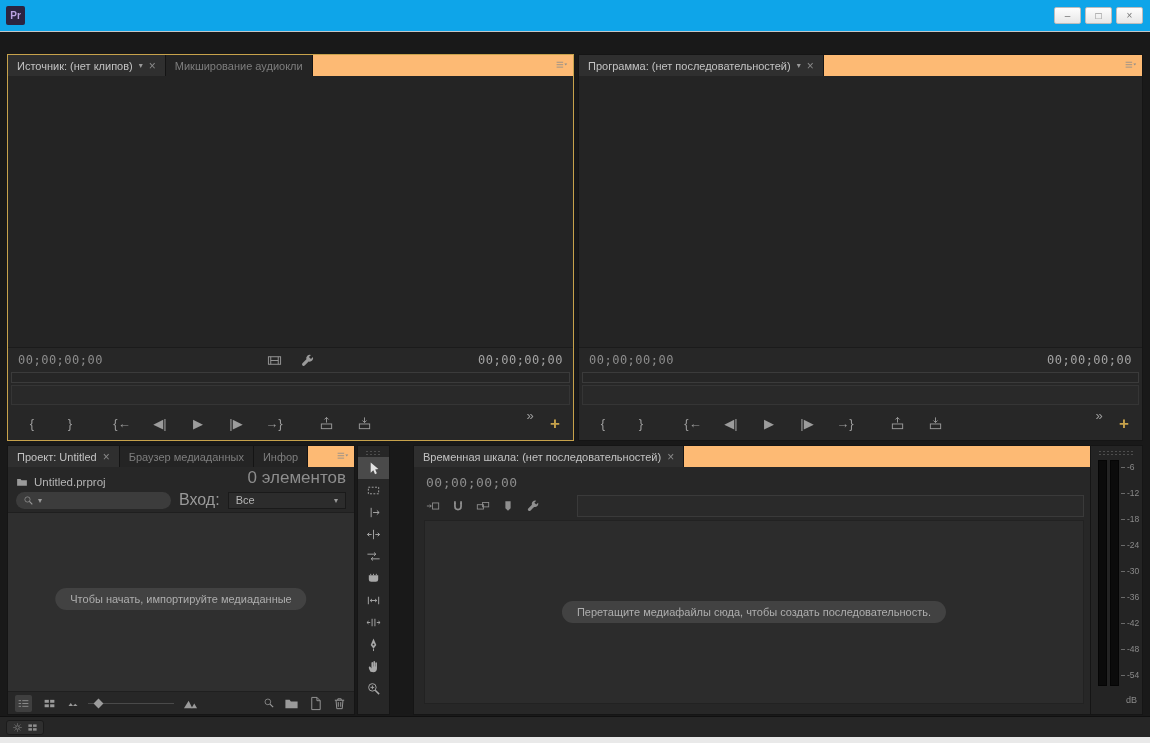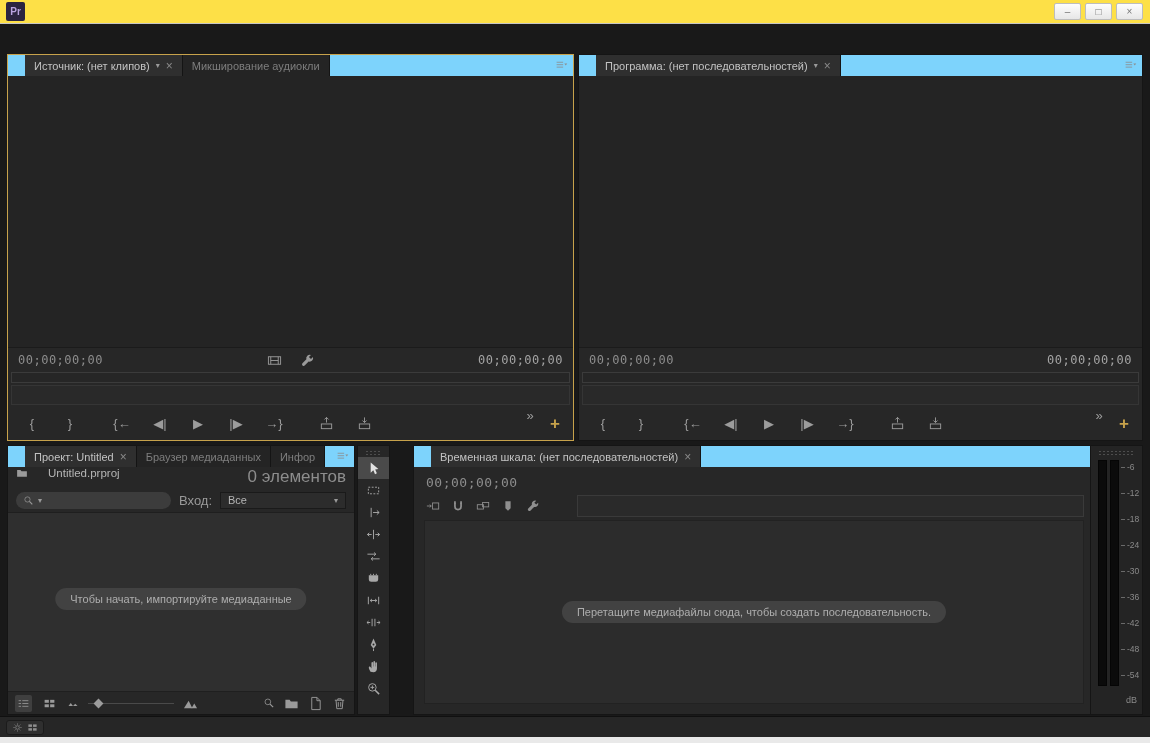--- a/index.html
+++ b/index.html
@@ -1,41 +1,41 @@
 <!DOCTYPE html>
 <html><head>
 <meta charset="utf-8">
 <style>
   * { box-sizing: border-box; margin:0; padding:0; }
   body { margin:0; background:#000; font-family:"Liberation Sans",sans-serif; }
   .window { position:relative; width:1150px; height:743px; background:#191919; overflow:hidden; user-select:none; }
 
   
-  .titlebar { position:absolute; top:0; left:0; right:0; height:24px; background:#fde047; border-bottom:1px solid #c6c6c6; display:flex; align-items:center; }
+  .titlebar { position:absolute; top:0; left:0; right:0; height:32px; background:#0ea5e9; border-bottom:1px solid #c6c6c6; display:flex; align-items:center; }
   .app-icon { width:19px; height:19px; margin:0 7px 0 6px; background:#2b2440; color:#b9a2e0; font-weight:bold; font-size:10px; line-height:19px; text-align:center; border-radius:2px; flex:none; }
   .win-title { font-size:12px; color:#151515; white-space:nowrap; }
   .win-controls { margin-left:auto; display:flex; gap:4px; margin-right:7px; }
   .win-btn { width:27px; height:17px; border:1px solid #bdbdbd; background:linear-gradient(#fdfdfd,#e7e7e7); color:#777; font-size:10px; line-height:15px; text-align:center; border-radius:2px; }
 
   
   .menubar { position:absolute; top:28px; left:0; right:0; height:23px; background:#323232; display:flex; align-items:center; padding-left:4px; border-bottom:1px solid #141414; }
   .menu-item { padding:0 9px; font-size:12px; color:#d4d4d4; line-height:23px; }
 
   
   .workspace { position:absolute; top:51px; left:0; width:1150px; height:665px; background:#191919; }
   .panel { position:absolute; background:#272727; display:flex; flex-direction:column; border:1px solid #151515; }
   .p-source   { left:7px;   top:3px;   width:567px; height:387px; border:1px solid #c7a24b; }
   .p-program  { left:578px; top:3px;   width:565px; height:387px; }
   .p-project  { left:7px;   top:394px; width:348px; height:270px; }
   .p-tools    { left:357px; top:394px; width:33px;  height:270px; }
   .p-timeline { left:413px; top:394px; width:696px; height:270px;justify-content:space-between; }
   .p-meters   { left:1090px;top:394px; width:53px;  height:270px; background:#242424; }
 
   
-  .tabbar { height:21px; background:#7dd3fc; display:flex; align-items:stretch; flex:none; overflow:hidden;padding-left:17px; }
+  .tabbar { height:21px; background:#fdba74; display:flex; align-items:stretch; flex:none; overflow:hidden; }
   .tab { display:flex; align-items:center; gap:6px; padding:0 9px; font-size:11px; color:#7e7e7e; background:#242424; border-right:1px solid #141414; white-space:nowrap; overflow:hidden; }
   .tab.active { background:#2f2f2f; color:#c3c3c3; }
   .tab-caret { font-size:8px; color:#9a9a9a; }
   .tab-close { font-size:12px; color:#8a8a8a; }
   .panel-menu { margin-left:auto; width:24px; flex:none; display:flex; align-items:center; justify-content:center; color:#8d8d8d; }
   .panel-menu svg { width:13px; height:13px; }
 
   
   .video { flex:1; background:#242424; border-bottom:1px solid #1b1b1b; }
   .tc-row { height:24px; display:flex; align-items:center; padding:0 10px; flex:none; }
@@ -49,28 +49,28 @@
   .t-btn.group { margin-left:14px; }
   .t-btn.overflow { margin-left:auto; min-width:18px; font-size:13px; align-self:flex-start; height:16px; }
   .t-btn.add { min-width:20px; color:#c7a24b; font-size:17px; font-weight:bold; }
 
   
   .ico { display:inline-flex; width:15px; height:15px; color:#9a9a9a; }
   .ico svg { width:100%; height:100%; }
   .ico.sm { width:12px; height:12px; }
 
   
-  .proj-row1 { height:21px; display:flex; align-items:flex-start; gap:20px; padding:0 8px; flex:none; font-size:11.5px; color:#b5b5b5; }
+  .proj-row1 { height:21px; display:flex; align-items:flex-end; gap:6px; padding:0 8px; flex:none; font-size:11.5px; color:#b5b5b5; }
   .proj-count { margin-left:auto; font-size:17px; color:#8d8d8d; }
   .proj-row2 { height:24px; display:flex; align-items:center; gap:8px; padding:0 8px; flex:none; }
   .searchbox { width:155px; height:17px; background:#3c3c3c; border-radius:9px; display:flex; align-items:center; gap:4px; padding:0 7px; }
   .searchbox .caret { font-size:8px; color:#9a9a9a; }
   .searchbox input { flex:1; min-width:0; background:transparent; border:none; outline:none; color:#cfcfcf; font-size:11px; }
   .searchbox .ico { width:11px; height:11px; }
-  .filter-label { font-size:13px; color:#9a9a9a; }
+  .filter-label { font-size:16px; color:#9a9a9a; }
   .dropdown { flex:1; height:17px; background:#2c2c2c; border:1px solid #1a1a1a; display:flex; align-items:center; padding:0 7px; font-size:11px; color:#b5b5b5; }
   .dd-caret { margin-left:auto; font-size:8px; color:#9a9a9a; }
   .proj-list { flex:1; background:#2f2f2f; border-top:1px solid #1f1f1f; border-bottom:1px solid #1f1f1f; position:relative; }
   .pill { position:absolute; left:50%; transform:translateX(-50%); background:#424242; color:#aeaeae; font-size:11px; padding:5px 15px; border-radius:11px; white-space:nowrap; }
   .proj-toolbar { height:22px; display:flex; align-items:center; gap:9px; padding:0 7px; flex:none; }
   .ptb { display:inline-flex; padding:2px; border-radius:2px; }
   .ptb.active { background:#3f3f3f; }
   .ptb .ico { width:13px; height:13px; }
   .zoom-slider { position:relative; width:86px; height:12px; }
   .zs-track { position:absolute; left:0; right:0; top:6px; height:1px; background:#121212; border-bottom:1px solid #4a4a4a; }

